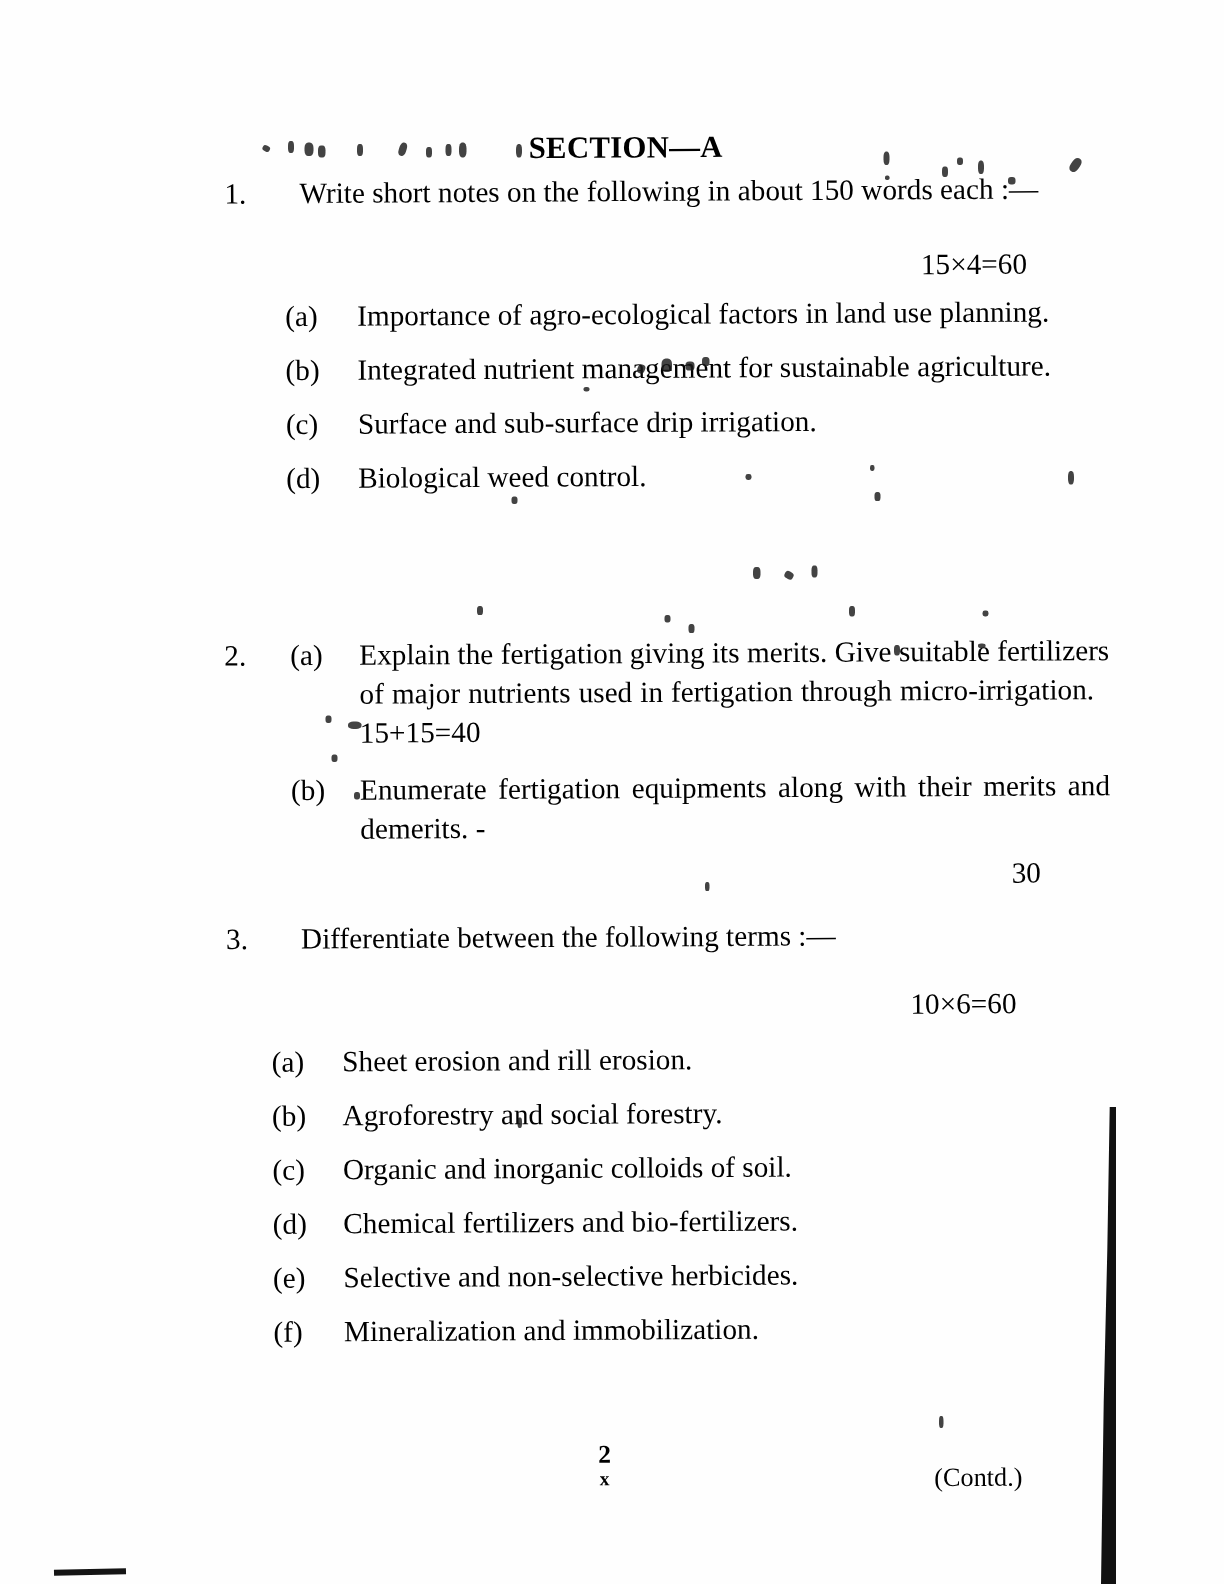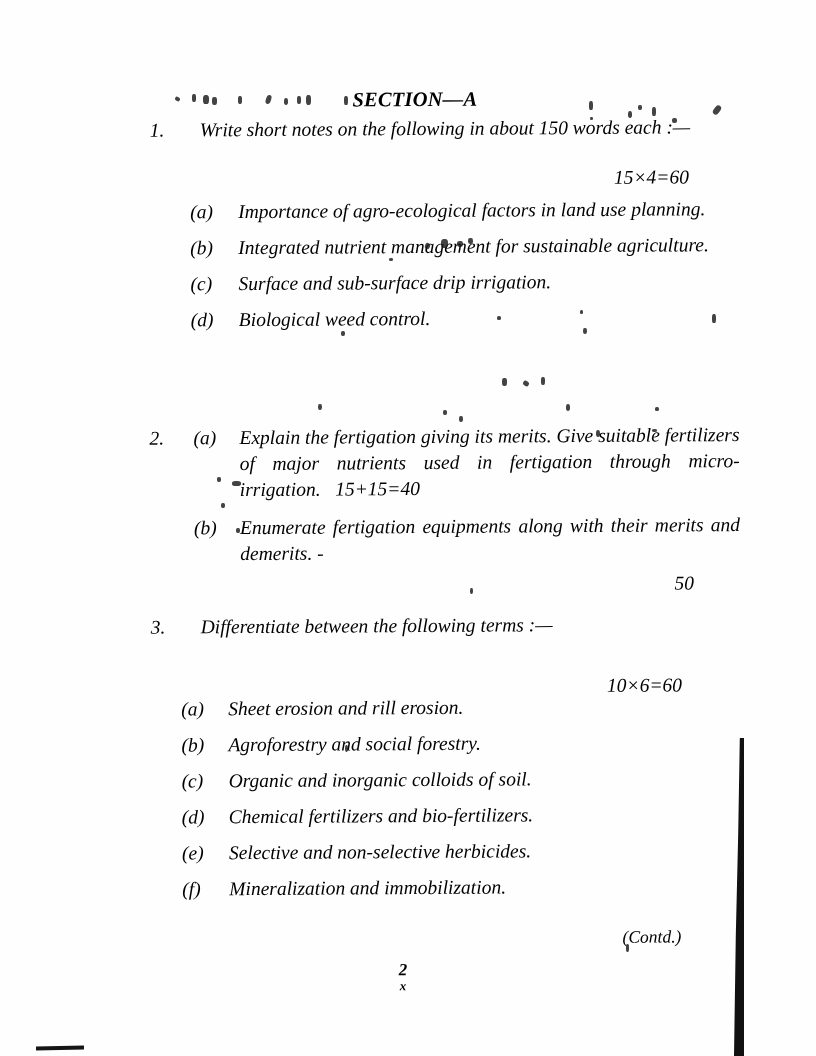--- a/index.html
+++ b/index.html
@@ -11,21 +11,20 @@
   body {
     font-family: "Liberation Serif", "DejaVu Serif", serif;
     color: #000000;
   }
   .page {
     position: relative;
     width: 816px;
     height: 1056px;
     background: #fefefe;
     overflow: hidden;
-    font-style: italic;
   }
   
   .scan-body {
     position: absolute;
     left: 0;
     top: 0;
     width: 816px;
     height: 1056px;
     transform: rotate(-0.35deg);
     transform-origin: 420px 520px;
@@ -106,21 +105,21 @@
   #q2-inner .sub-row { margin-bottom: 12px; }
   #q2-inner .sub-label { width: 46px; }
   #q2-inner .sub-text { width: 500px; }
 
   #marks-2b { left: 674px; top: 574px; }
 
   
   #q3 { left: 150px; top: 613px; width: 590px; }
   #q3 .q-num { width: 50px; }
   #q3 .q-text { width: 540px; }
-  #marks-3 { left: 606px; top: 676px; }
+  #marks-3 { left: 606px; top: 661px; }
 
   #q3-subs { left: 180px; top: 695px; width: 545px; }
   #q3-subs .sub-label { width: 47px; }
   #q3-subs .sub-text { width: 495px; }
   #q3-subs .sub-row { margin-bottom: 10px; }
 
   
   .page-number {
     position: absolute;
     left: 396px;
@@ -132,21 +131,21 @@
   }
   .page-number .pn-sub {
     display: block;
     font-size: 13px;
     font-weight: bold;
     margin-top: 1px;
   }
   .contd {
     position: absolute;
     left: 620px;
-    top: 928px;
+    top: 976px;
     font-size: 17.5px;
     white-space: nowrap;
   }
 
   
   .speckle {
     position: absolute;
     background: #1a1a1a;
     border-radius: 40%;
     opacity: 0.82;
@@ -223,21 +222,21 @@
             <div class="sub-text"><span>Explain the fertigation giving its merits. Give suitable fertilizers of major nutrients used in fertigation through micro-irrigation.</span>&nbsp;&nbsp; <span>15+15=40</span></div>
           </div>
           <div class="sub-row">
             <div class="sub-label">(b)</div>
             <div class="sub-text">Enumerate fertigation equipments along with their merits and demerits. -</div>
           </div>
         </div>
       </div>
     </div>
 
-    <div class="marks" id="marks-2b">50</div>
+    <div class="marks" id="marks-2b">30</div>
 
     <div class="q-block" id="q3">
       <div class="q-row">
         <div class="q-num">3.</div>
         <div class="q-text lastline-left">Differentiate between the following terms :—</div>
       </div>
     </div>
 
     <div class="marks" id="marks-3">10×6=60</div>
 

